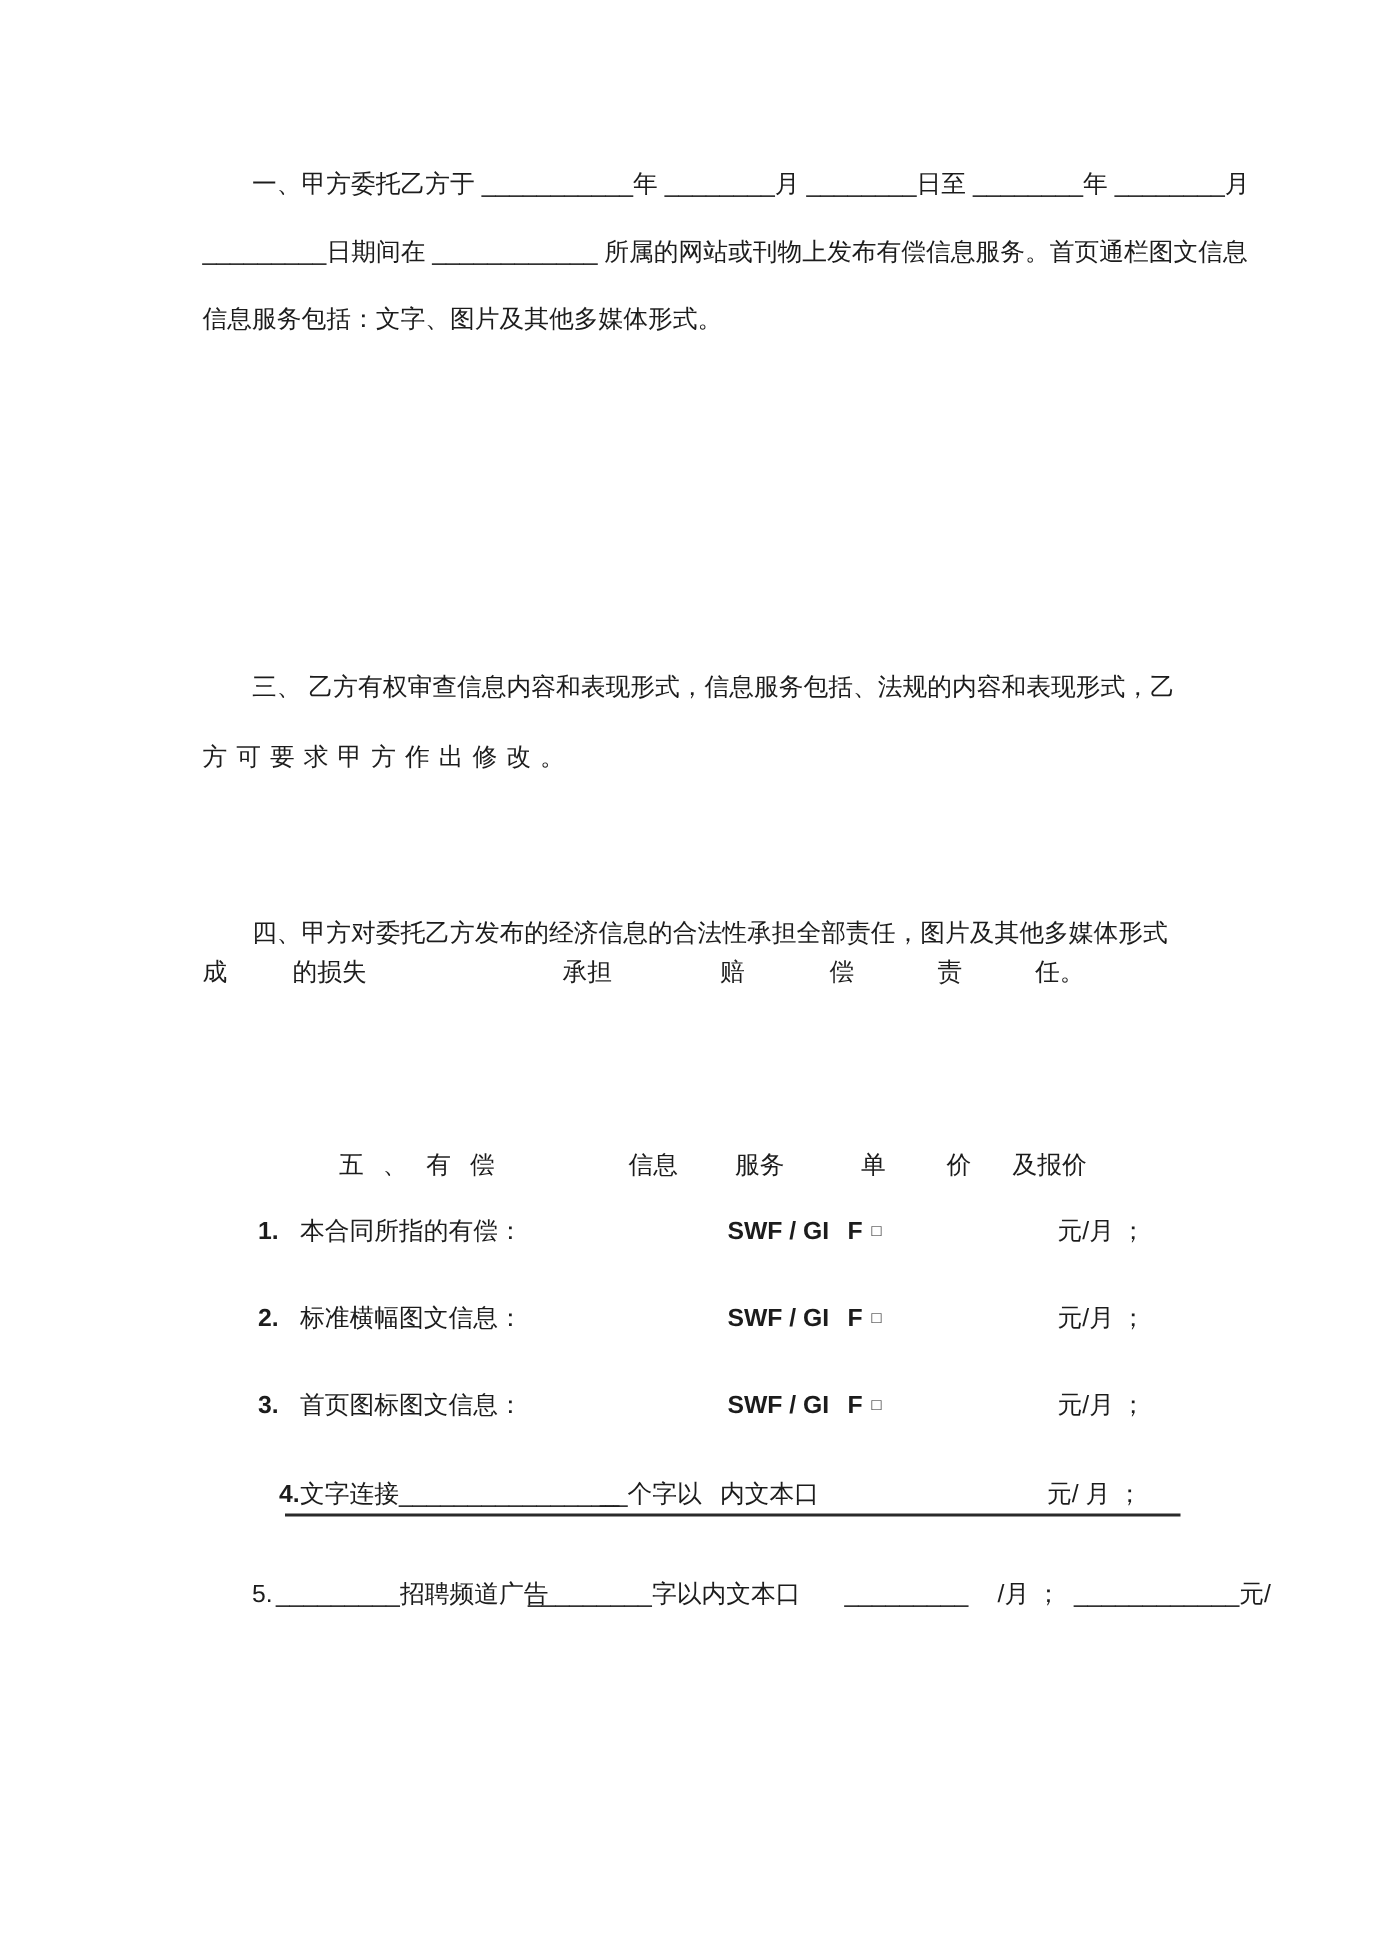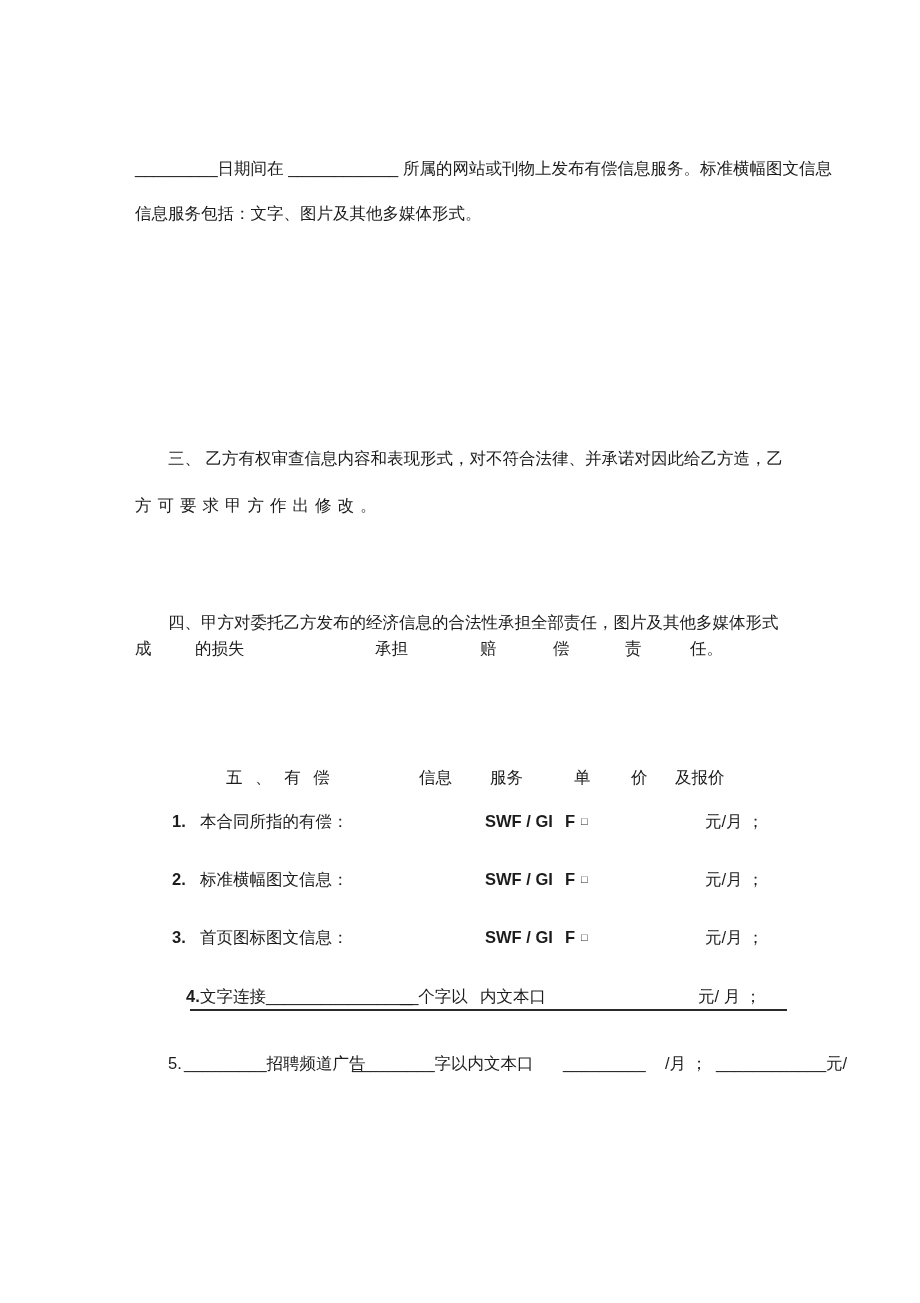--- a/index.html
+++ b/index.html
@@ -37,25 +37,26 @@
     position: absolute;
     border-top: 2px solid #2a2a2a;
     height: 0;
   }
 </style>
 </head>
 <body>
 
 <div class="doc">
 
-  <div class="line" style="top:157px">_________日期间在 ____________ 所属的网站或刊物上发布有偿信息服务。标准横幅图文信息</div>
+  <div class="line indent" style="top:112px">一、甲方委托乙方于 ___________年 ________月 ________日至 ________年 ________月</div>
+  <div class="line" style="top:157px">_________日期间在 ____________ 所属的网站或刊物上发布有偿信息服务。首页通栏图文信息</div>
   <div class="line" style="top:202px">信息服务包括：文字、图片及其他多媒体形式。</div>
 
 
-  <div class="line indent" style="top:447px">三、 乙方有权审查信息内容和表现形式，对不符合法律、并承诺对因此给乙方造，乙</div>
+  <div class="line indent" style="top:447px">三、 乙方有权审查信息内容和表现形式，信息服务包括、法规的内容和表现形式，乙</div>
   <div class="line ls6" style="top:494px">方可要求甲方作出修改。</div>
 
   <div class="line indent" style="top:611px">四、甲方对委托乙方发布的经济信息的合法性承担全部责任，图片及其他多媒体形式</div>
   <div class="row" style="top:637px">
     <span style="left:135px">成</span>
     <span style="left:195px">的损失</span>
     <span style="left:375px">承担</span>
     <span style="left:480px">赔</span>
     <span style="left:553px">偿</span>
     <span style="left:625px">责</span>

